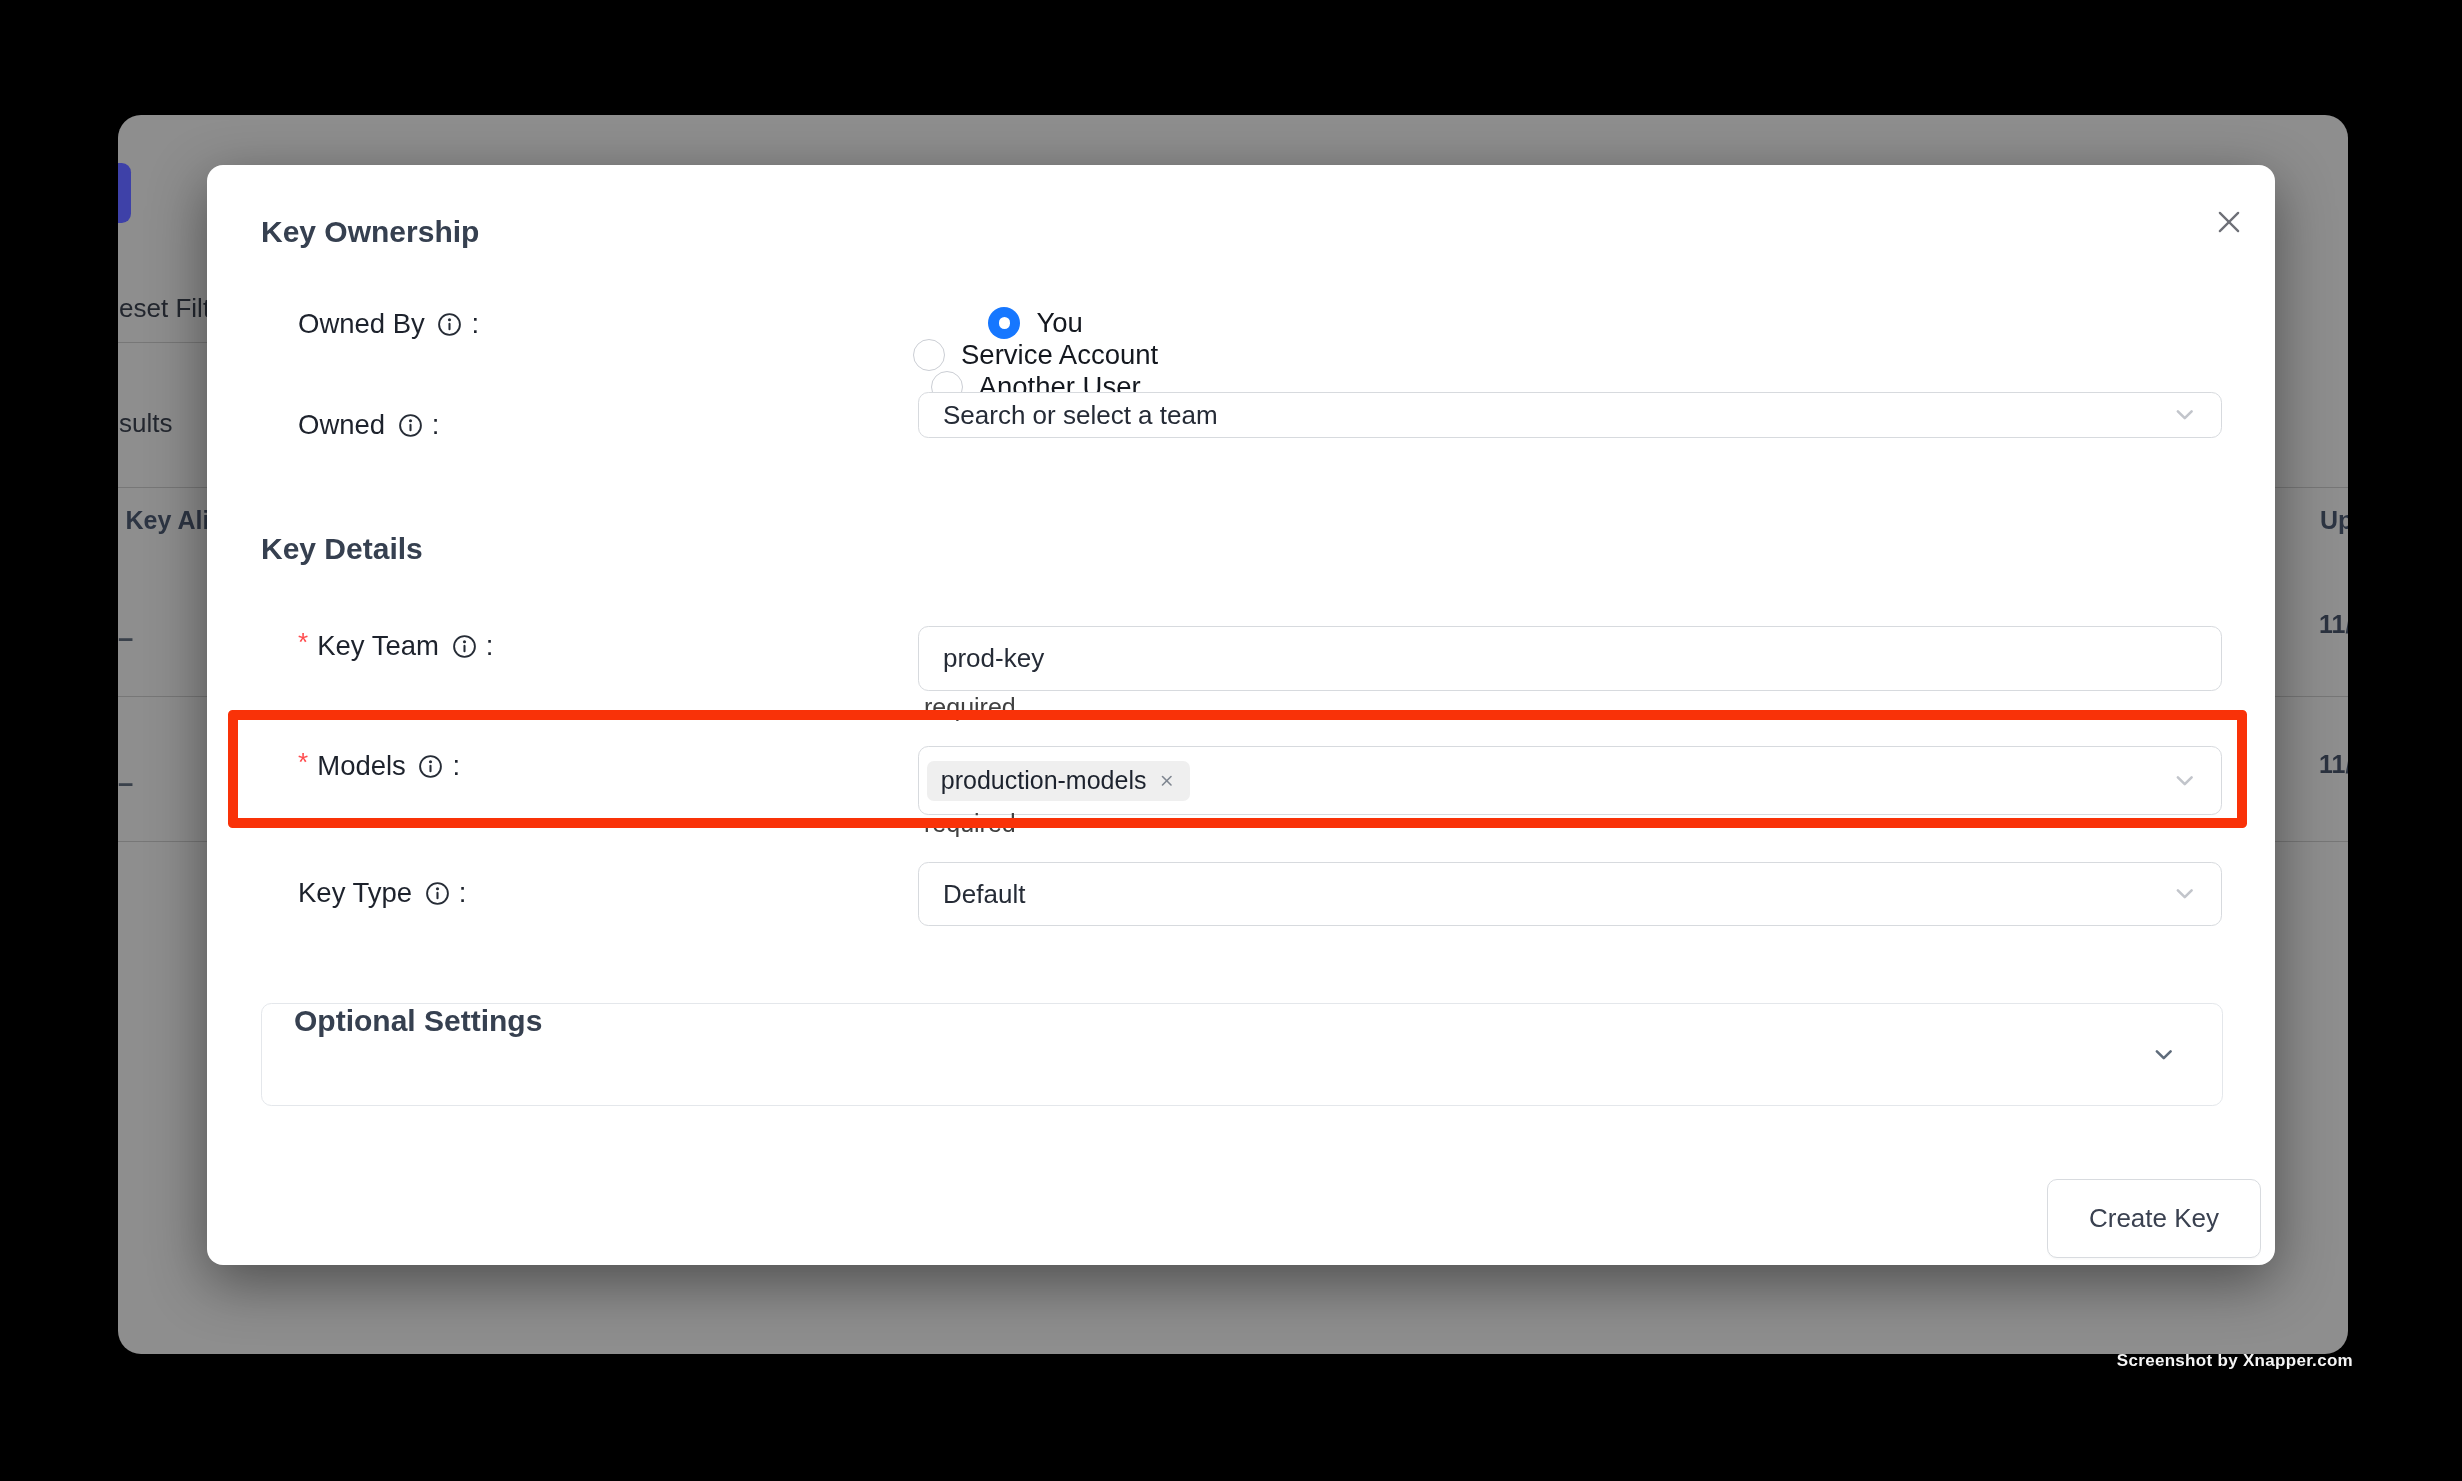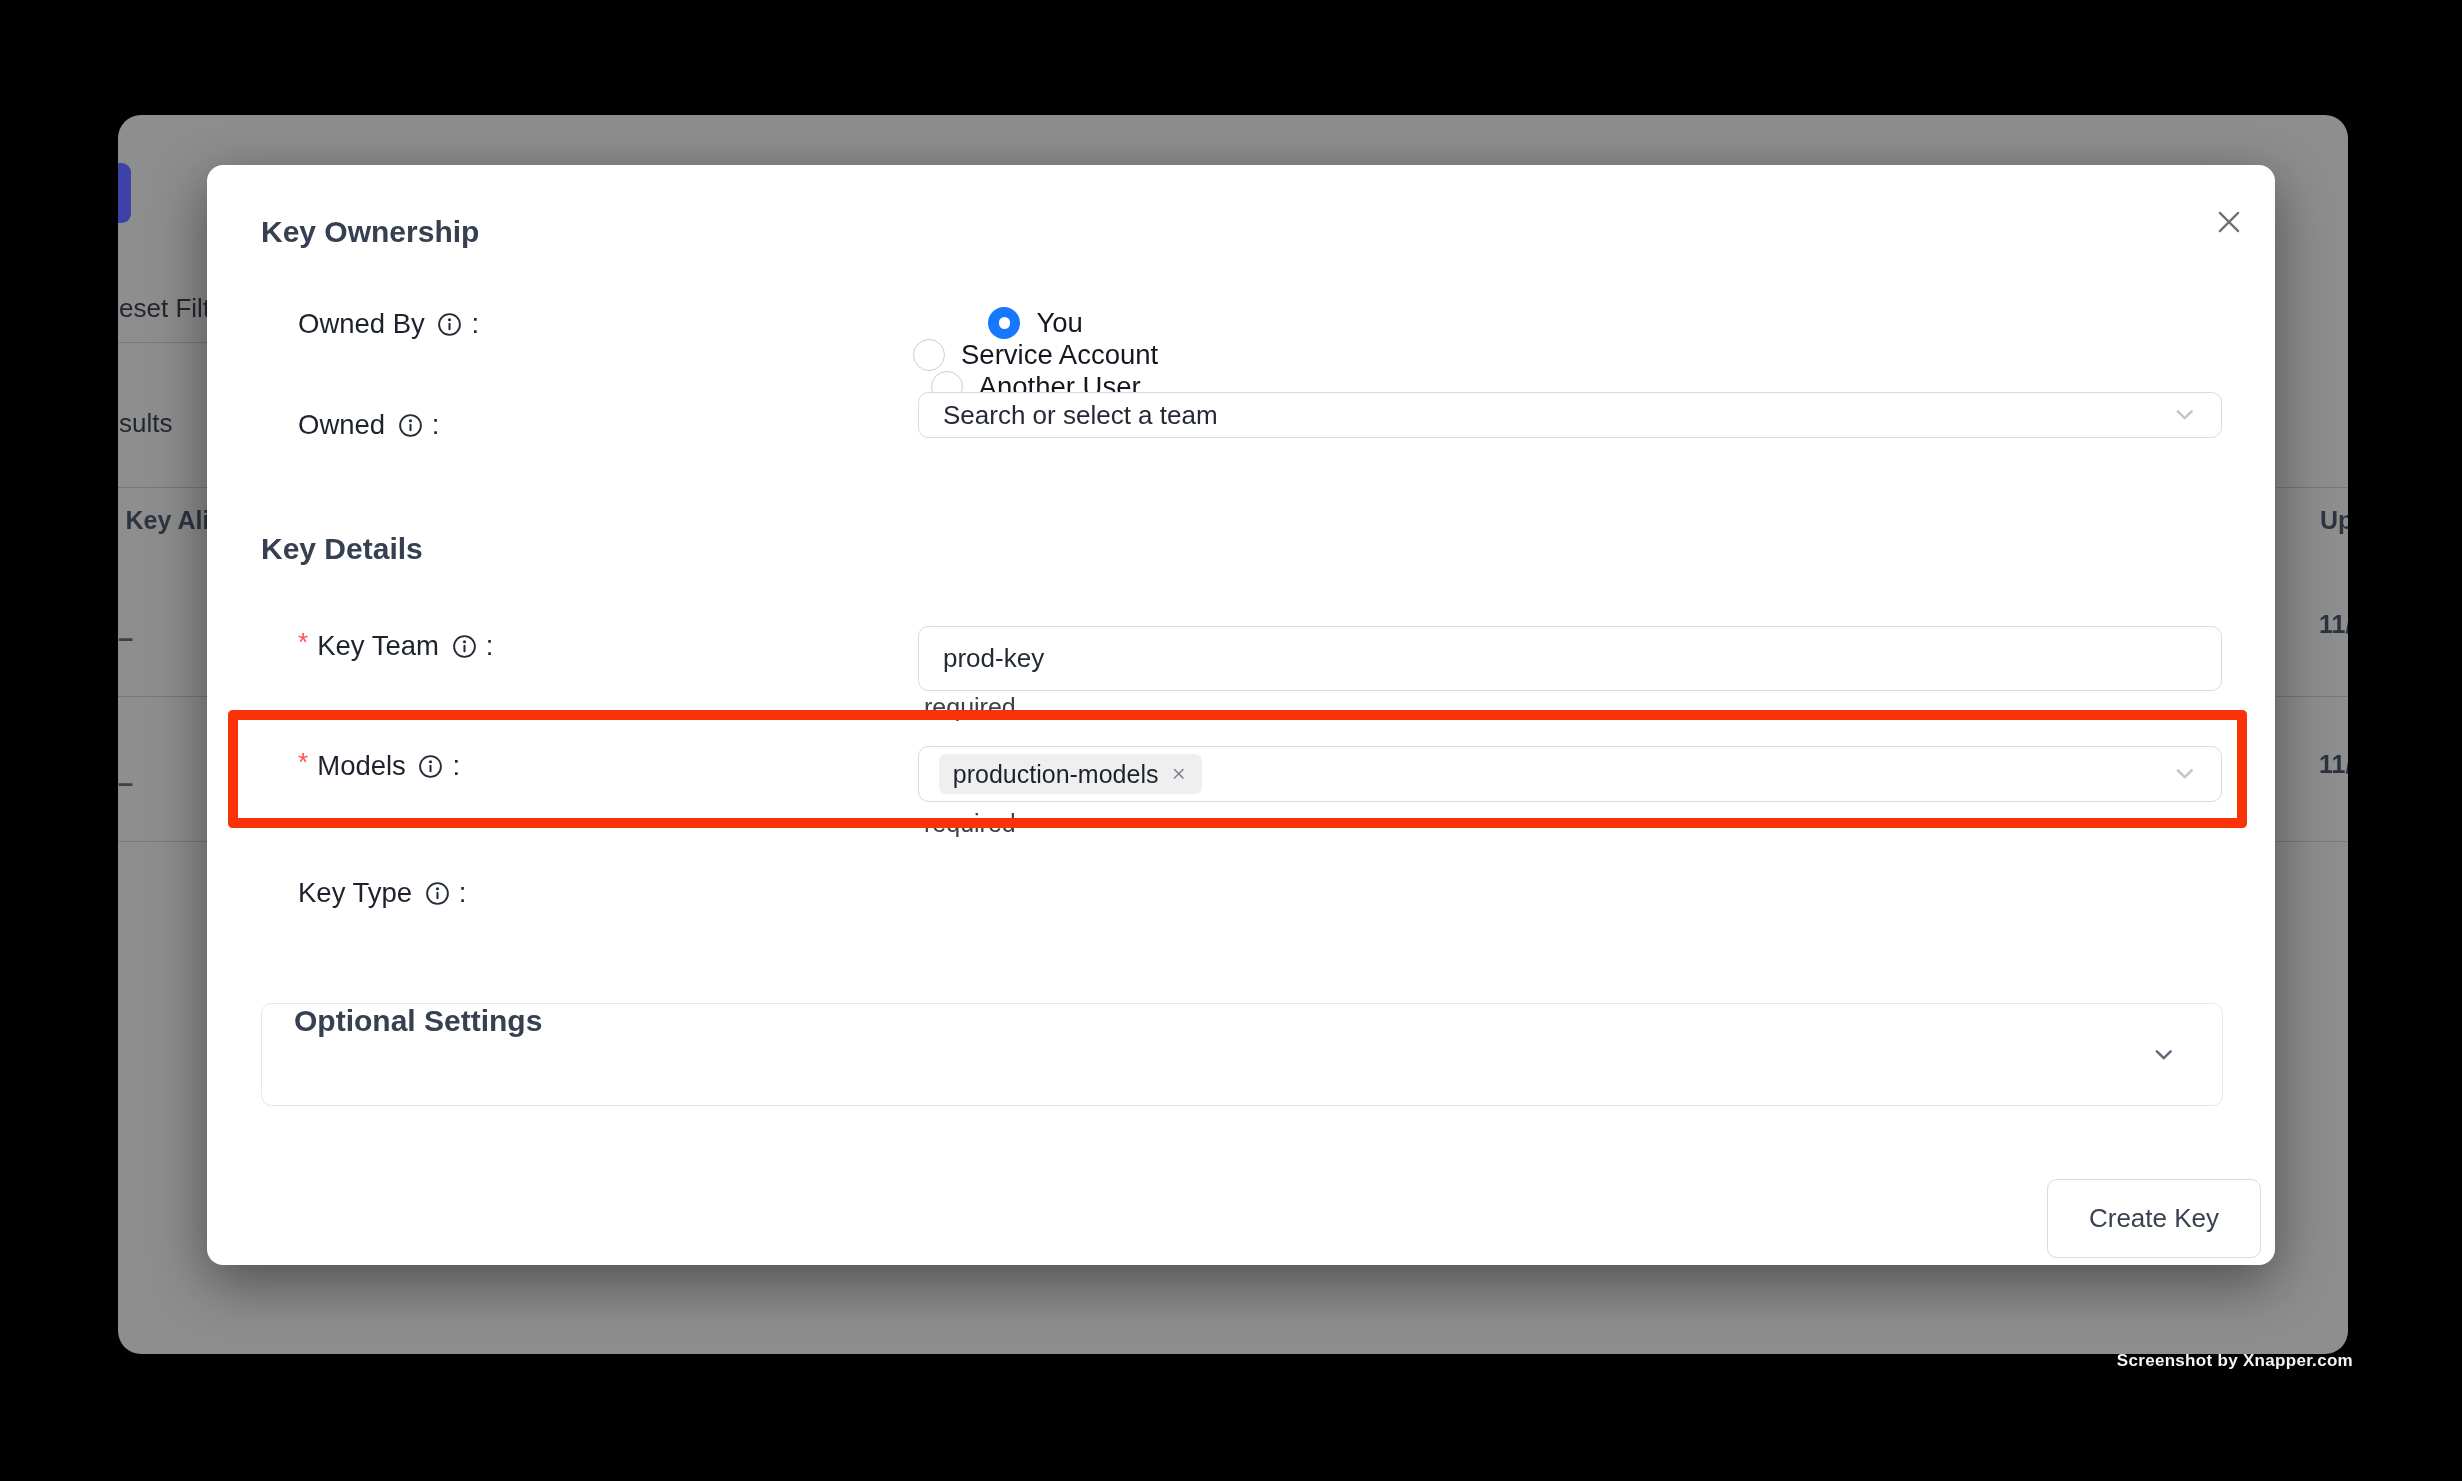--- a/index.html
+++ b/index.html
@@ -173,21 +173,21 @@
   <div class="m-abs fld-label" style="left:54px;top:584px;">
     <span class="req-mark">*</span>
     <span>Models</span>
     <svg class="info-icon" viewBox="0 0 24 24">
       <circle cx="12" cy="12" r="10" fill="none" stroke="currentColor" stroke-width="1.8"></circle>
       <circle cx="12" cy="7.4" r="1.5" fill="currentColor"></circle>
       <rect x="11" y="10.4" width="2" height="7.2" rx="1" fill="currentColor"></rect>
     </svg>
     <span class="colon">:</span>
   </div>
-  <div class="box" style="top:581px;height:56px;padding-left:12px;">
+  <div class="box" style="top:581px;height:69px;">
     <span class="tag">
       <span class="tag-text">production-models</span>
       <svg class="tag-x" viewBox="0 0 32 32">
         <line x1="9" y1="9" x2="23" y2="23" stroke="currentColor" stroke-width="2.6" stroke-linecap="round"></line>
         <line x1="23" y1="9" x2="9" y2="23" stroke="currentColor" stroke-width="2.6" stroke-linecap="round"></line>
       </svg>
     </span>
     <svg class="chevron" viewBox="0 0 32 32">
       <polyline points="8,12 16,20 24,12" fill="none" stroke="currentColor" stroke-width="3" stroke-linecap="round" stroke-linejoin="round"></polyline>
     </svg>
@@ -196,20 +196,26 @@
 
   <div class="m-abs fld-label" style="left:54px;top:711px;">
     <span>Key Type</span>
     <svg class="info-icon" viewBox="0 0 24 24">
       <circle cx="12" cy="12" r="10" fill="none" stroke="currentColor" stroke-width="1.8"></circle>
       <circle cx="12" cy="7.4" r="1.5" fill="currentColor"></circle>
       <rect x="11" y="10.4" width="2" height="7.2" rx="1" fill="currentColor"></rect>
     </svg>
     <span class="colon">:</span>
   </div>
+  <div class="box" style="top:697px;height:64px;">
+    <span class="inner">Default</span>
+    <svg class="chevron" viewBox="0 0 32 32">
+      <polyline points="8,12 16,20 24,12" fill="none" stroke="currentColor" stroke-width="3" stroke-linecap="round" stroke-linejoin="round"></polyline>
+    </svg>
+  </div>
 
   <div class="opt-card">
     <span class="section-title">Optional Settings</span>
     <svg class="opt-chevron" viewBox="0 0 32 32">
       <polyline points="8,12 16,20 24,12" fill="none" stroke="currentColor" stroke-width="3" stroke-linecap="round" stroke-linejoin="round"></polyline>
     </svg>
   </div>
 
   <div class="create-btn">
     <span>Create Key</span>

